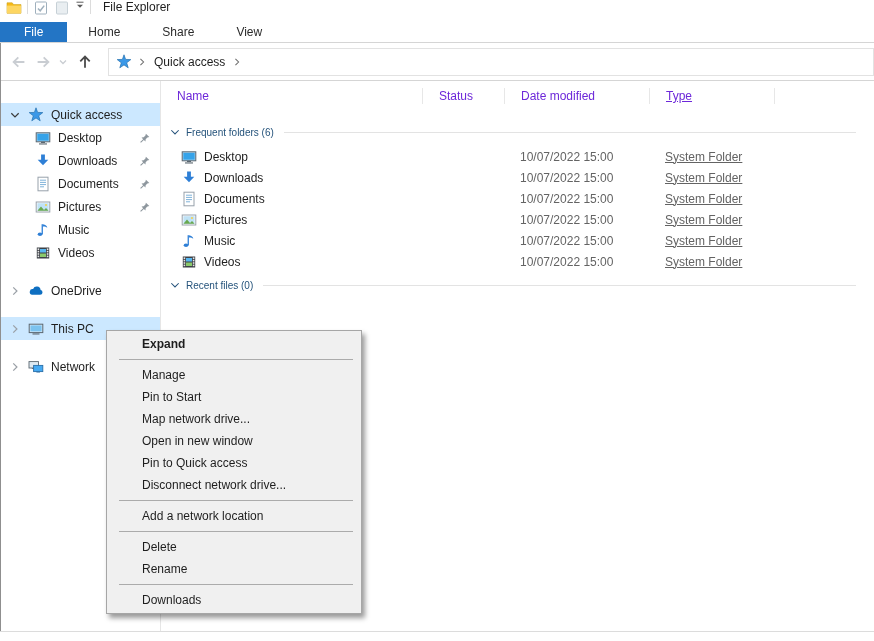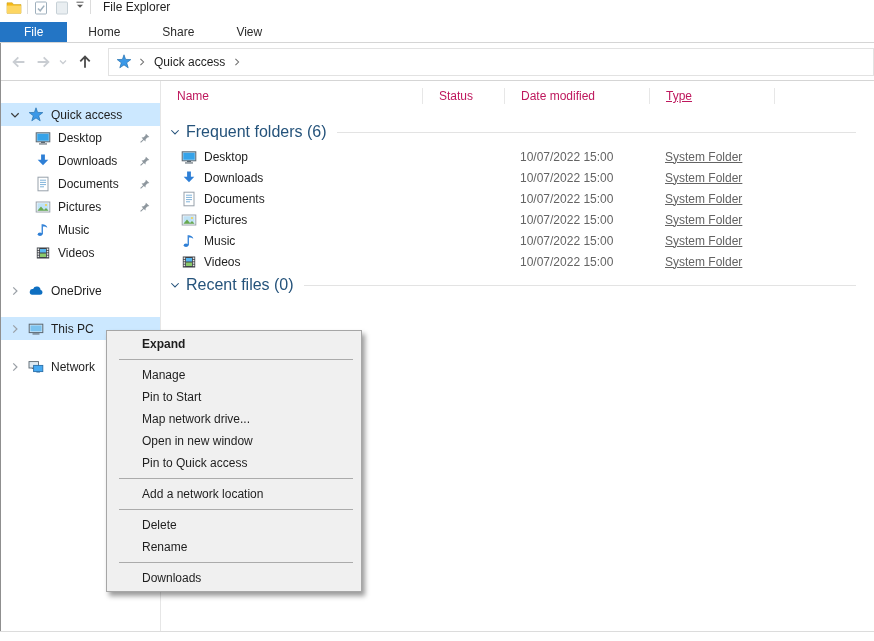--- a/index.html
+++ b/index.html
@@ -38,25 +38,25 @@
   .side-item.sel{background:var(--sel,#cce8ff);}
   .side-item.gap{margin-top:15px;}
   .chev{width:14px;height:14px;margin-left:3px;flex:0 0 14px;}
   .chev svg{width:14px;height:14px;display:block;}
   .side-item .icon16{margin-left:6px;}
   .side-item.lvl1 .icon16{margin-left:13px;}
   .side-lbl{margin-left:7px;white-space:nowrap;}
   .pin{margin-left:auto;margin-right:9px;}
   
   .main{flex:1;overflow:hidden;}
-  .colhead{height:30px;display:flex;align-items:center;color:#be185d;}
+  .colhead{height:30px;display:flex;align-items:center;color:#6d28d9;}
   .hcell{position:relative;height:100%;display:flex;align-items:center;padding-left:16px;box-sizing:border-box;}
   .hcell::after{content:"";position:absolute;right:0;top:7px;bottom:7px;width:1px;background:#e7e7e7;}
   .c0{width:262px;}.c1{width:82px;}.c2{width:145px;}.c3{width:125px;text-decoration:underline;}.c4{width:85px;}
-  .group{display:flex;align-items:center;height:18px;margin-top:12px;color:var(--grp,#25537b);font-size:16px;}
+  .group{display:flex;align-items:center;height:18px;margin-top:12px;color:var(--grp,#25537b);font-size:10px;}
   .group.second{margin-top:4px;}
   .gchev{width:14px;height:14px;margin-left:7px;}
   .gchev svg{width:14px;height:14px;display:block;}
   .glbl{margin-left:4px;white-space:nowrap;}
   .grule{flex:1;height:1px;background:#e3e3e3;margin:0 18px 0 10px;}
   .rows{margin-top:5px;}
   .frow{height:21px;display:flex;align-items:center;cursor:default;}
   .cell{height:100%;display:flex;align-items:center;box-sizing:border-box;}
   .namecell .icon16{margin-left:20px;}
   .flbl{margin-left:7px;color:#1e1e1e;white-space:nowrap;}
@@ -465,20 +465,21 @@
   <div class="bottomedge"></div>
 
   <div class="ctxmenu" id="ctxmenu">
       <div class="menu-item bold">Expand</div>
       <div class="menu-sep"></div>
       <div class="menu-item">Manage</div>
       <div class="menu-item">Pin to Start</div>
       <div class="menu-item">Map network drive...</div>
       <div class="menu-item">Open in new window</div>
       <div class="menu-item">Pin to Quick access</div>
+      <div class="menu-item">Disconnect network drive...</div>
       <div class="menu-sep"></div>
       <div class="menu-item">Add a network location</div>
       <div class="menu-sep"></div>
       <div class="menu-item">Delete</div>
       <div class="menu-item">Rename</div>
       <div class="menu-sep"></div>
       <div class="menu-item">Downloads</div>
     </div>
 </div>
 

